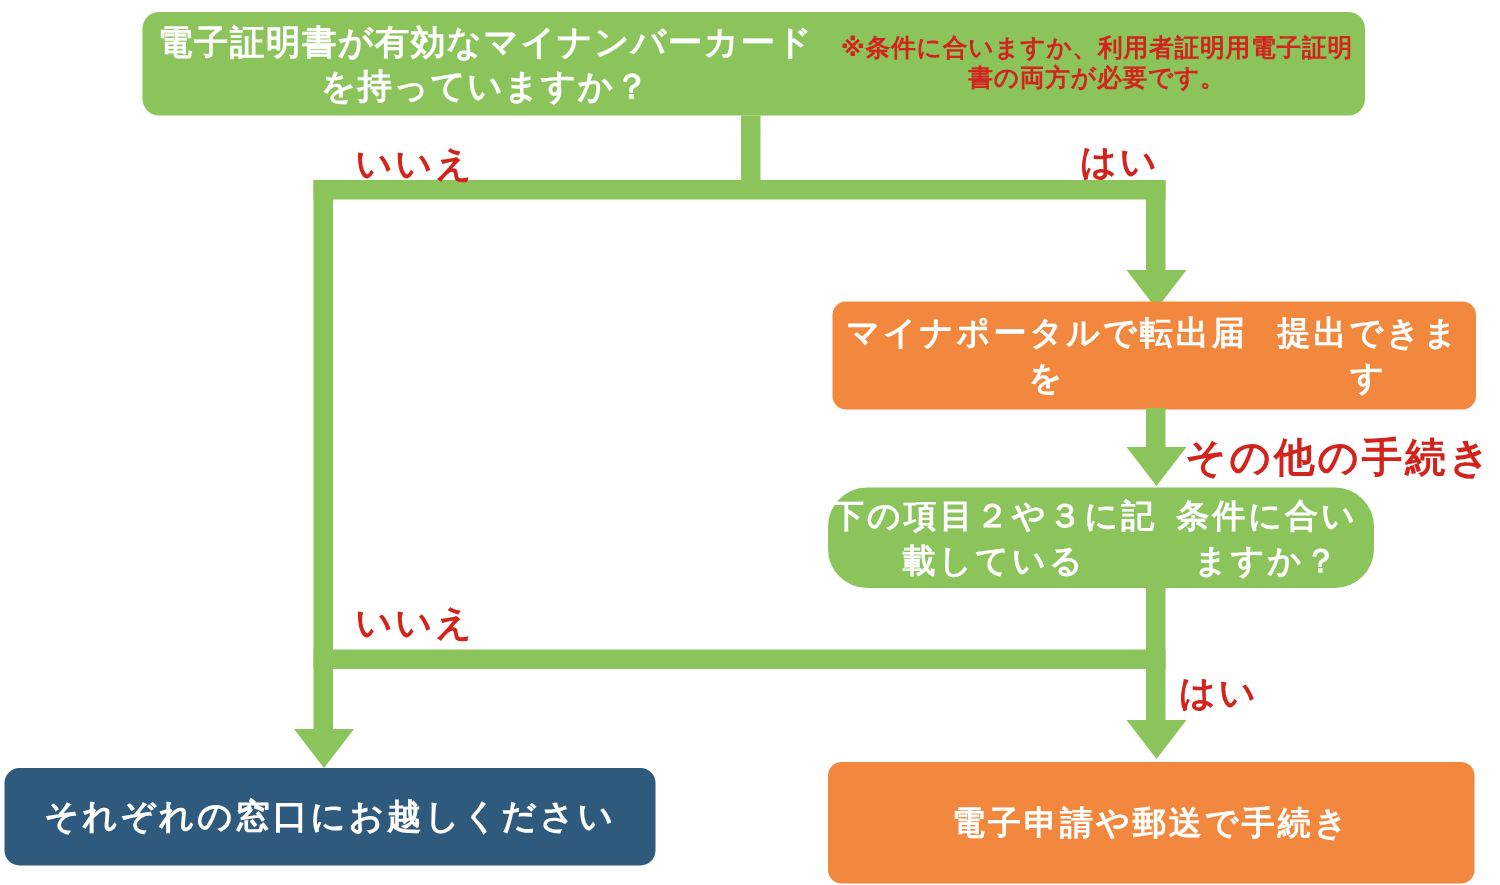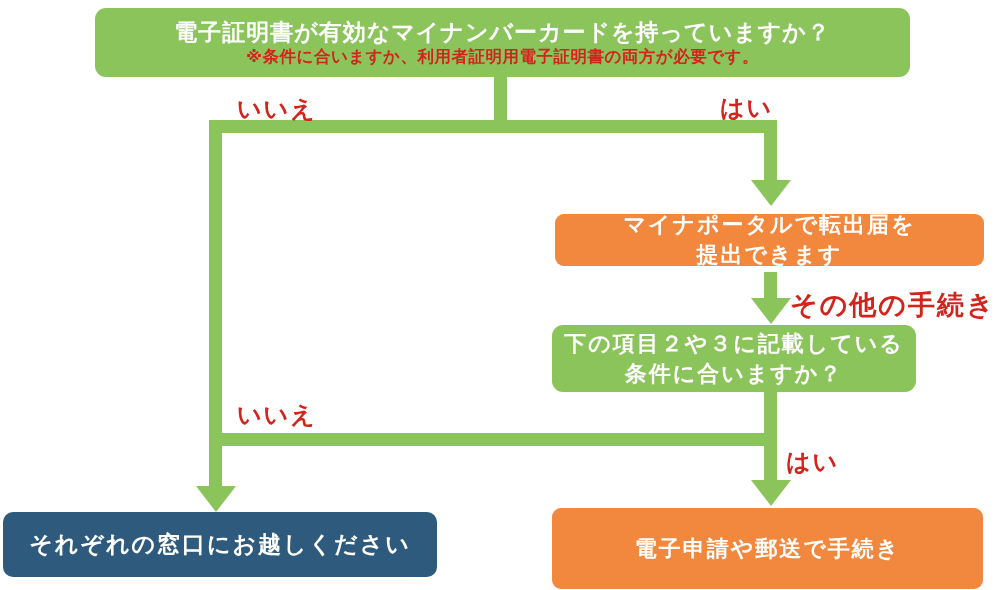--- a/index.html
+++ b/index.html
@@ -17,21 +17,21 @@
   .canvas{
     position:relative;
     width:1000px;
     height:590px;
     background:#ffffff;
     overflow:hidden;
   }
   .box{
     position:absolute;
     display:flex;
-    flex-direction:column;
+    flex-direction:row;
     justify-content:center;
     align-items:center;
     text-align:center;
     color:var(--white);
     font-weight:bold;
   }
   .box-green{background:var(--green);border-radius:11px;}
   .box-orange{background:var(--orange);border-radius:9px;}
   .box-navy{background:var(--navy);border-radius:10px;}
   .start-title{font-size:23px;letter-spacing:1px;line-height:1.25;}
@@ -71,30 +71,30 @@
 
   <div class="red-label" style="left:237px;top:93px;">いいえ</div>
   <div class="red-label" style="left:720px;top:92px;">はい</div>
 
   <div class="connector" style="left:209px;top:120px;width:13px;height:368px;"></div>
   <div class="arrowhead" style="left:196px;top:486px;"></div>
 
   <div class="connector" style="left:764px;top:120px;width:13px;height:62px;"></div>
   <div class="arrowhead" style="left:751px;top:180px;"></div>
 
-  <div class="box box-orange" style="left:555px;top:214px;width:429px;height:52px;">
+  <div class="box box-orange" style="left:555px;top:201px;width:429px;height:72px;">
     <div class="node-line">マイナポータルで転出届を</div>
     <div class="node-line">提出できます</div>
   </div>
 
   <div class="connector" style="left:764px;top:272px;width:13px;height:28px;"></div>
   <div class="arrowhead" style="left:751px;top:298px;"></div>
   <div class="red-label" style="left:790px;top:287px;font-size:27px;">その他の手続き</div>
 
-  <div class="box box-green" style="left:552px;top:325px;width:364px;height:67px;">
+  <div class="box box-green" style="left:552px;top:325px;width:364px;height:67px;border-radius:26px;">
     <div class="node-line">下の項目２や３に記載している</div>
     <div class="node-line">条件に合いますか？</div>
   </div>
 
   <div class="connector" style="left:764px;top:392px;width:13px;height:90px;"></div>
   <div class="arrowhead" style="left:751px;top:480px;"></div>
 
   <div class="connector" style="left:209px;top:433px;width:568px;height:13px;"></div>
 
   <div class="red-label" style="left:237px;top:399px;">いいえ</div>

